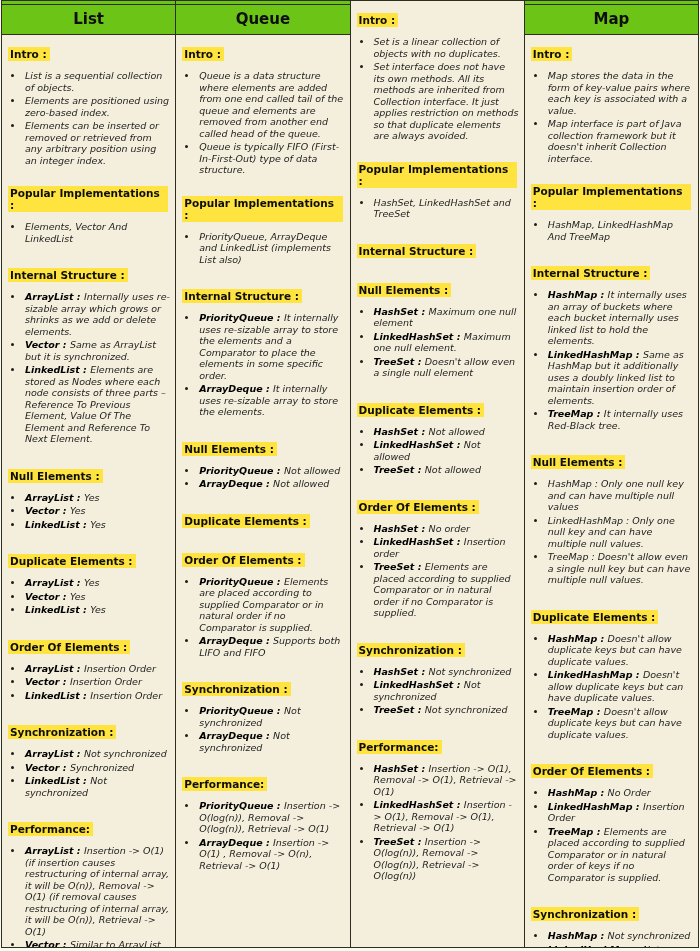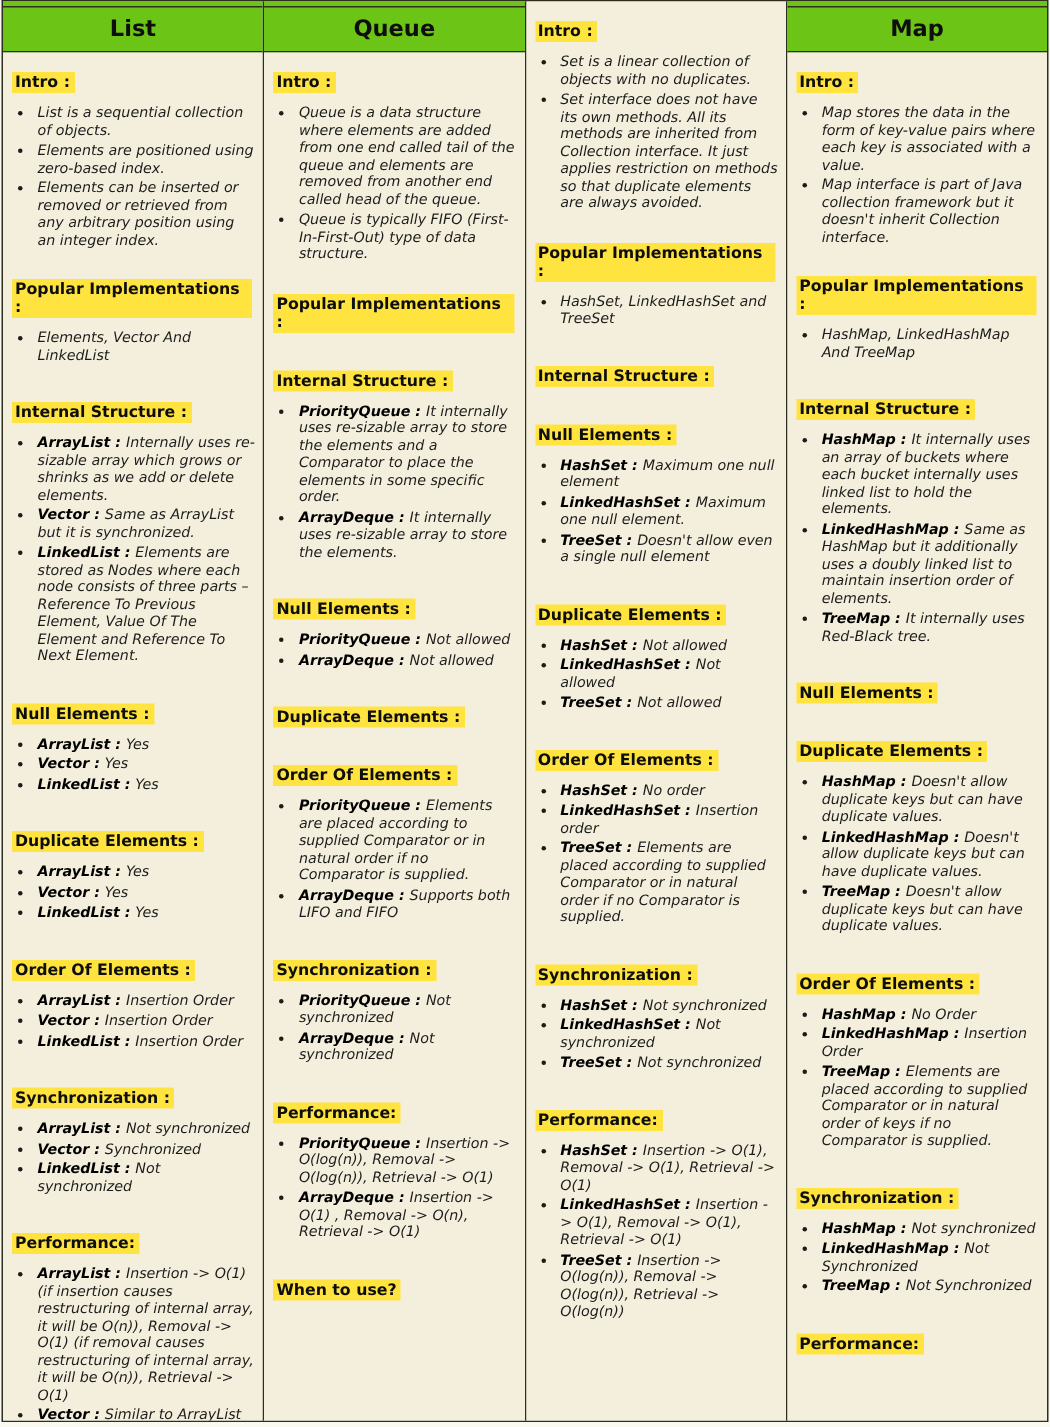--- a/index.html
+++ b/index.html
@@ -139,20 +139,23 @@
       <div class="col-header">
         <div class="col-header-inner">Queue</div>
       </div>
       <div class="col-body">
         <div class="sec-heading-row"><span class="sec-heading">Intro :</span></div>
         <ul>
           <li>Queue is a data structure where elements are added from one end called tail of the queue and elements are removed from another end called head of the queue.</li>
           <li>Queue is typically FIFO (First-In-First-Out) type of data structure.</li>
         </ul>
         <div class="sec-heading-row"><span class="sec-heading">Popular Implementations :</span></div>
+        <ul>
+          <li>PriorityQueue, ArrayDeque and LinkedList (implements List also)</li>
+        </ul>
         <div class="sec-heading-row"><span class="sec-heading">Internal Structure :</span></div>
         <ul>
           <li><span class="term">PriorityQueue : </span>It internally uses re-sizable array to store the elements and a Comparator to place the elements in some specific order.</li>
           <li><span class="term">ArrayDeque : </span>It internally uses re-sizable array to store the elements.</li>
         </ul>
         <div class="sec-heading-row"><span class="sec-heading">Null Elements :</span></div>
         <ul>
           <li><span class="term">PriorityQueue : </span>Not allowed</li>
           <li><span class="term">ArrayDeque : </span>Not allowed</li>
         </ul>
@@ -165,21 +168,20 @@
         <div class="sec-heading-row"><span class="sec-heading">Synchronization :</span></div>
         <ul>
           <li><span class="term">PriorityQueue : </span>Not synchronized</li>
           <li><span class="term">ArrayDeque : </span>Not synchronized</li>
         </ul>
         <div class="sec-heading-row"><span class="sec-heading">Performance:</span></div>
         <ul>
           <li><span class="term">PriorityQueue : </span>Insertion -&gt; O(log(n)), Removal -&gt; O(log(n)), Retrieval -&gt; O(1)</li>
           <li><span class="term">ArrayDeque : </span>Insertion -&gt; O(1) , Removal -&gt; O(n), Retrieval -&gt; O(1)</li>
         </ul>
-        <div class="sec-heading-row"><span class="sec-heading">When to use?</span></div>
       </div>
     </section>
     <section class="column">
       <div class="col-body">
         <div class="sec-heading-row"><span class="sec-heading">Intro :</span></div>
         <ul>
           <li>Set is a linear collection of objects with no duplicates.</li>
           <li>Set interface does not have its own methods. All its methods are inherited from Collection interface. It just applies restriction on methods so that duplicate elements are always avoided.</li>
         </ul>
         <div class="sec-heading-row"><span class="sec-heading">Popular Implementations :</span></div>
@@ -233,20 +235,25 @@
         <ul>
           <li>HashMap, LinkedHashMap And TreeMap</li>
         </ul>
         <div class="sec-heading-row"><span class="sec-heading">Internal Structure :</span></div>
         <ul>
           <li><span class="term">HashMap : </span>It internally uses an array of buckets where each bucket internally uses linked list to hold the elements.</li>
           <li><span class="term">LinkedHashMap : </span>Same as HashMap but it additionally uses a doubly linked list to maintain insertion order of elements.</li>
           <li><span class="term">TreeMap : </span>It internally uses Red-Black tree.</li>
         </ul>
         <div class="sec-heading-row"><span class="sec-heading">Null Elements :</span></div>
+        <ul>
+          <li>HashMap : Only one null key and can have multiple null values</li>
+          <li>LinkedHashMap : Only one null key and can have multiple null values.</li>
+          <li>TreeMap : Doesn't allow even a single null key but can have multiple null values.</li>
+        </ul>
         <div class="sec-heading-row"><span class="sec-heading">Duplicate Elements :</span></div>
         <ul>
           <li><span class="term">HashMap : </span>Doesn't allow duplicate keys but can have duplicate values.</li>
           <li><span class="term">LinkedHashMap : </span>Doesn't allow duplicate keys but can have duplicate values.</li>
           <li><span class="term">TreeMap : </span>Doesn't allow duplicate keys but can have duplicate values.</li>
         </ul>
         <div class="sec-heading-row"><span class="sec-heading">Order Of Elements :</span></div>
         <ul>
           <li><span class="term">HashMap : </span>No Order</li>
           <li><span class="term">LinkedHashMap : </span>Insertion Order</li>

